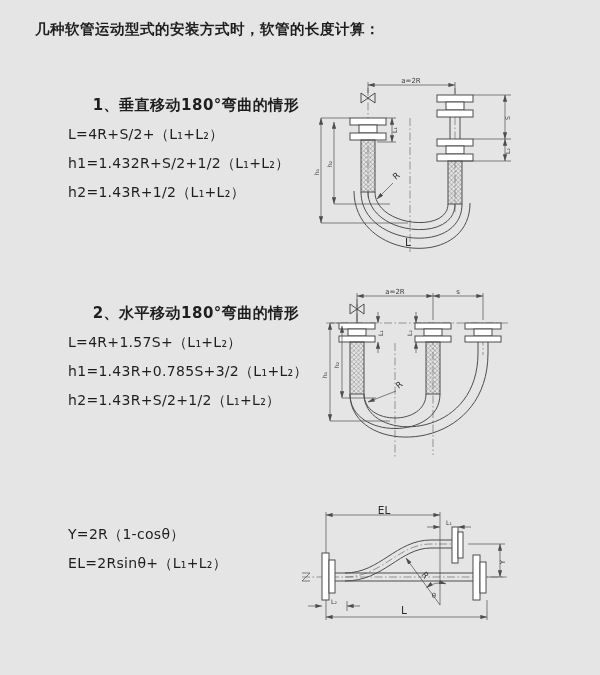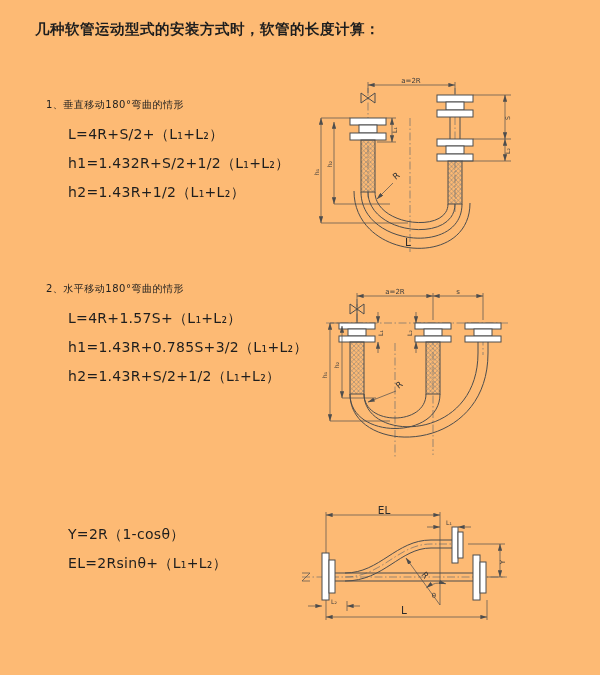--- a/index.html
+++ b/index.html
@@ -1,27 +1,27 @@
 <!DOCTYPE html>
 <html><head>
 <meta charset="utf-8">
 <style>
   html,body{margin:0;padding:0;}
   body{
     width:600px;height:675px;position:relative;background:#ffffff;
     font-family:"DejaVu Sans","Liberation Sans",sans-serif;color:#1e1e1e;
     overflow:hidden;
   }
-  .page{position:absolute;inset:0;background:#fdba74;}
+  .page{position:absolute;inset:0;background:#e5e5e5;}
   .title{
     position:absolute;left:35px;top:20px;margin:0;
     font-size:14.5px;font-weight:700;letter-spacing:.5px;
   }
   .sec{position:absolute;left:46px;width:300px;}
-  .sec .heading{font-size:10px;font-weight:400;letter-spacing:.5px;line-height:18px;}
+  .sec .heading{font-size:15px;font-weight:700;letter-spacing:.5px;line-height:18px;text-align:center;}
   .sec .formula{
     font-size:14px;font-weight:400;letter-spacing:.3px;
     margin-top:11px;padding-left:22px;line-height:18px;white-space:nowrap;
   }
   svg.diag{position:absolute;}
   .ln{stroke:#4d4d4d;stroke-width:1;fill:none;}
   .dim{stroke:#4d4d4d;stroke-width:.7;fill:none;}
   .cl{stroke:#6f6f6f;stroke-width:.7;fill:none;stroke-dasharray:8 2.5 1.5 2.5;}
   .fl{fill:#ffffff;stroke:#4d4d4d;stroke-width:1;}
   .hs{stroke:#4d4d4d;stroke-width:1;}
@@ -37,21 +37,21 @@
 
   <div class="title">几种软管运动型式的安装方式时，软管的长度计算：</div>
 
   <section class="sec" style="top:96px">
     <div class="heading">1、垂直移动180°弯曲的情形</div>
     <div class="formula">L=4R+S/2+（L₁+L₂）</div>
     <div class="formula">h1=1.432R+S/2+1/2（L₁+L₂）</div>
     <div class="formula">h2=1.43R+1/2（L₁+L₂）</div>
   </section>
 
-  <section class="sec" style="top:280px">
+  <section class="sec" style="top:304px">
     <div class="heading">2、水平移动180°弯曲的情形</div>
     <div class="formula">L=4R+1.57S+（L₁+L₂）</div>
     <div class="formula">h1=1.43R+0.785S+3/2（L₁+L₂）</div>
     <div class="formula">h2=1.43R+S/2+1/2（L₁+L₂）</div>
   </section>
 
   <section class="sec" style="top:514px">
     <div class="formula">Y=2R（1-cosθ）</div>
     <div class="formula">EL=2Rsinθ+（L₁+L₂）</div>
   </section>

